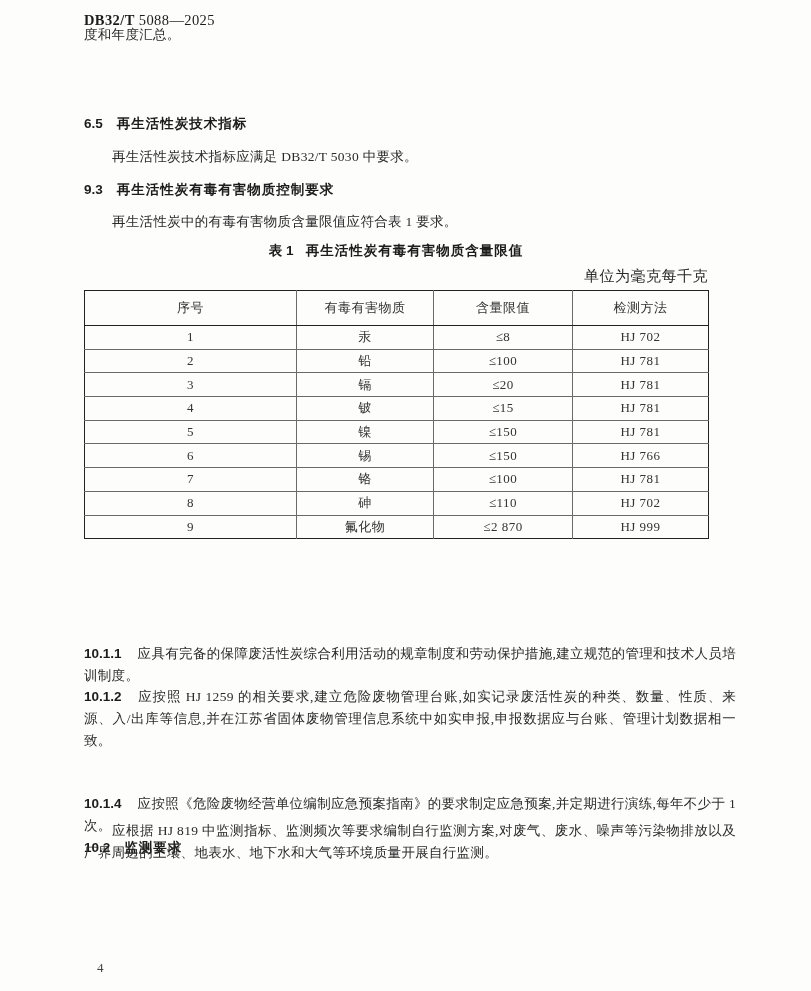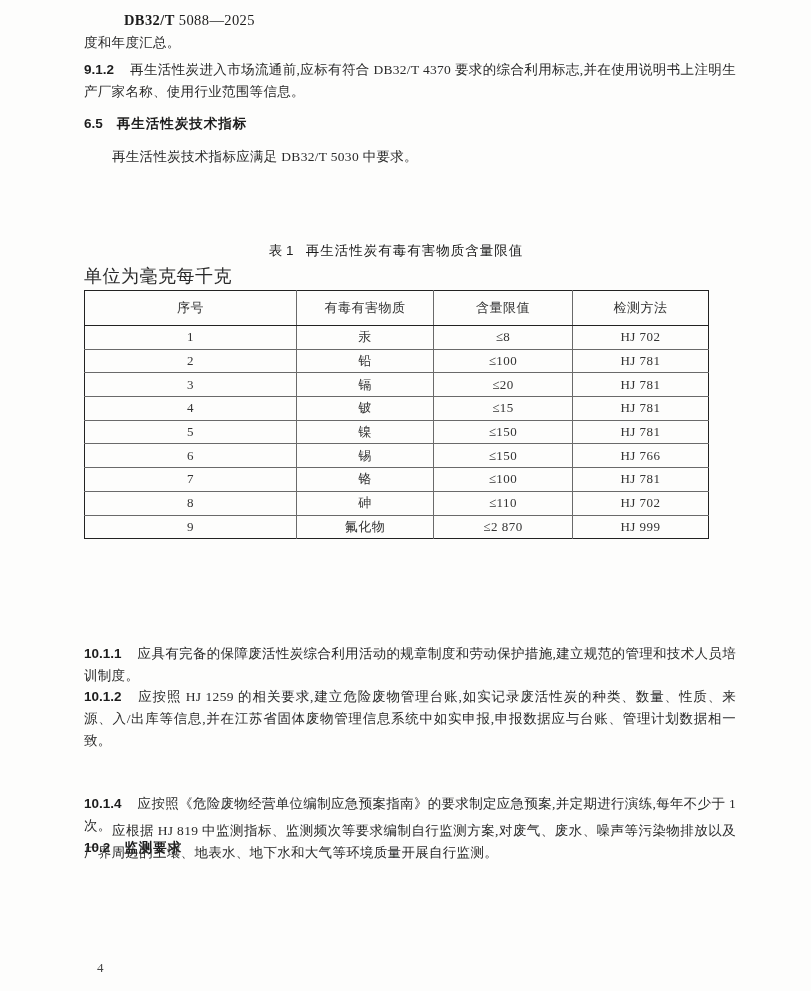--- a/index.html
+++ b/index.html
@@ -40,35 +40,36 @@
     color: #1c1c1c;
     letter-spacing: 1px;
   }
   .heading .hnum { margin-right: 14px; letter-spacing: 0; }
   .doc-number {
     left: 84px; top: 12px;
     font-size: 14.5px;
     color: #1c1c1c;
     letter-spacing: 0.4px;
   }
-  .doc-number .dn-prefix { font-weight: bold; margin-left: 40px; }
+  .doc-number .dn-prefix { font-weight: bold; }
   .table-caption {
     left: 84px; top: 240px; width: 624px;
     text-align: center;
     line-height: 22px;
     font-family: "Liberation Sans", "DejaVu Sans", sans-serif;
-    font-weight: normal;
+    font-weight: bold;
     color: #1c1c1c;
     letter-spacing: 1px;
   }
   .table-caption .cap-label { margin-right: 12px; letter-spacing: 0; }
   .unit-note {
     left: 84px; top: 266px; width: 624px;
+    text-align: right;
     line-height: 20px;
-    font-size: 18px;
+    font-size: 15px;
     letter-spacing: 0.5px;
   }
   table.t1 {
     position: absolute;
     left: 84px; top: 290px;
     width: 624px;
     border-collapse: collapse;
     table-layout: fixed;
     font-size: 13px;
     color: #333;
@@ -97,33 +98,34 @@
 </head>
 <body>
 
 <div class="page">
 
   <div class="abs doc-number">
     <span class="dn-prefix">DB32/T</span>
     <span>5088—2025</span>
   </div>
 
-  <div class="abs body-text" style="top:32px">度和年度汇总。</div>
-
-  <div class="abs body-text" style="top:59px">
-    <span class="cnum">9.1.2</span><span>再生活性炭进入市场流通前,应标有符合 DB32/T 4370 要求的综合利用标志,并在使用说明书上注明生产厂家名称、使用行业范围等信息。</span>
-  </div>
+  <div class="abs body-text" style="top:24px">度和年度汇总。</div>
+
 
   <div class="abs heading" style="top:113px">
     <span class="hnum">6.5</span><span>再生活性炭技术指标</span>
   </div>
 
   <div class="abs body-text indent" style="top:146px">再生活性炭技术指标应满足 DB32/T 5030 中要求。</div>
 
-
+  <div class="abs heading" style="top:179px">
+    <span class="hnum">9.3</span><span>再生活性炭有毒有害物质控制要求</span>
+  </div>
+
+  <div class="abs body-text indent" style="top:211px">再生活性炭中的有毒有害物质含量限值应符合表 1 要求。</div>
 
   <div class="abs table-caption">
     <span class="cap-label">表 1</span><span>再生活性炭有毒有害物质含量限值</span>
   </div>
 
   <div class="abs unit-note">单位为毫克每千克</div>
 
   <table class="t1">
     <colgroup>
       <col style="width:212px">

